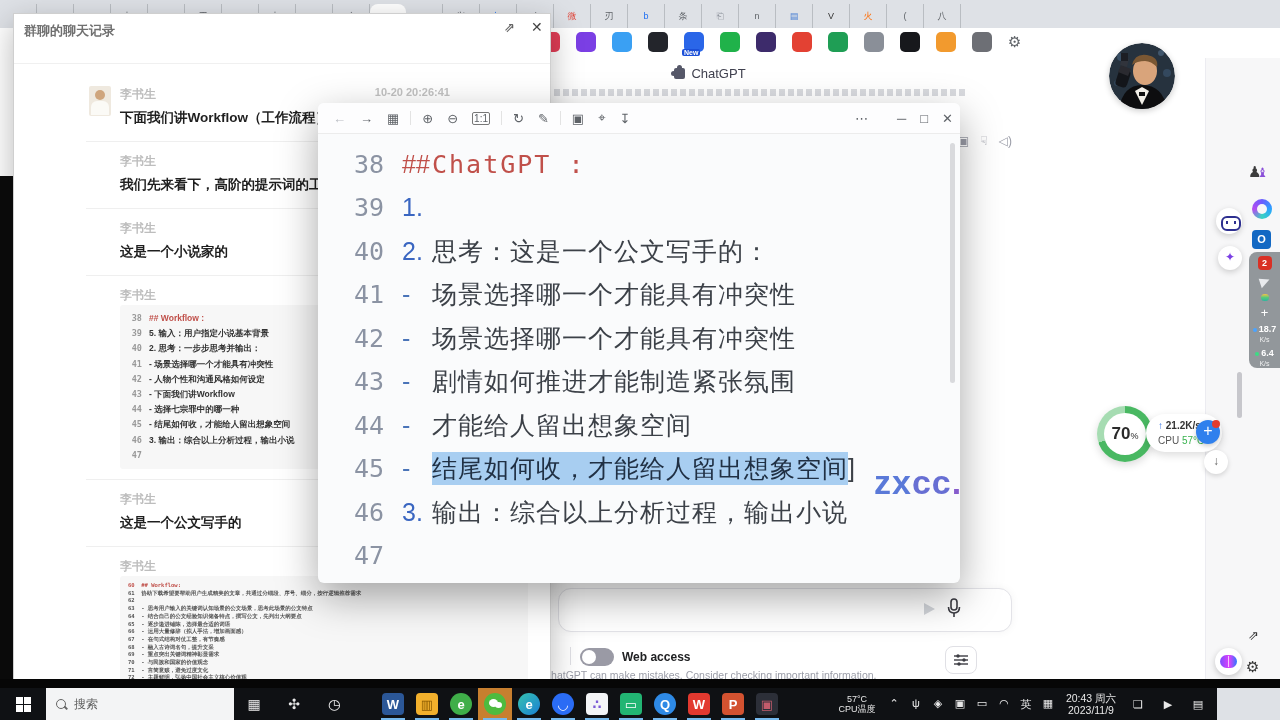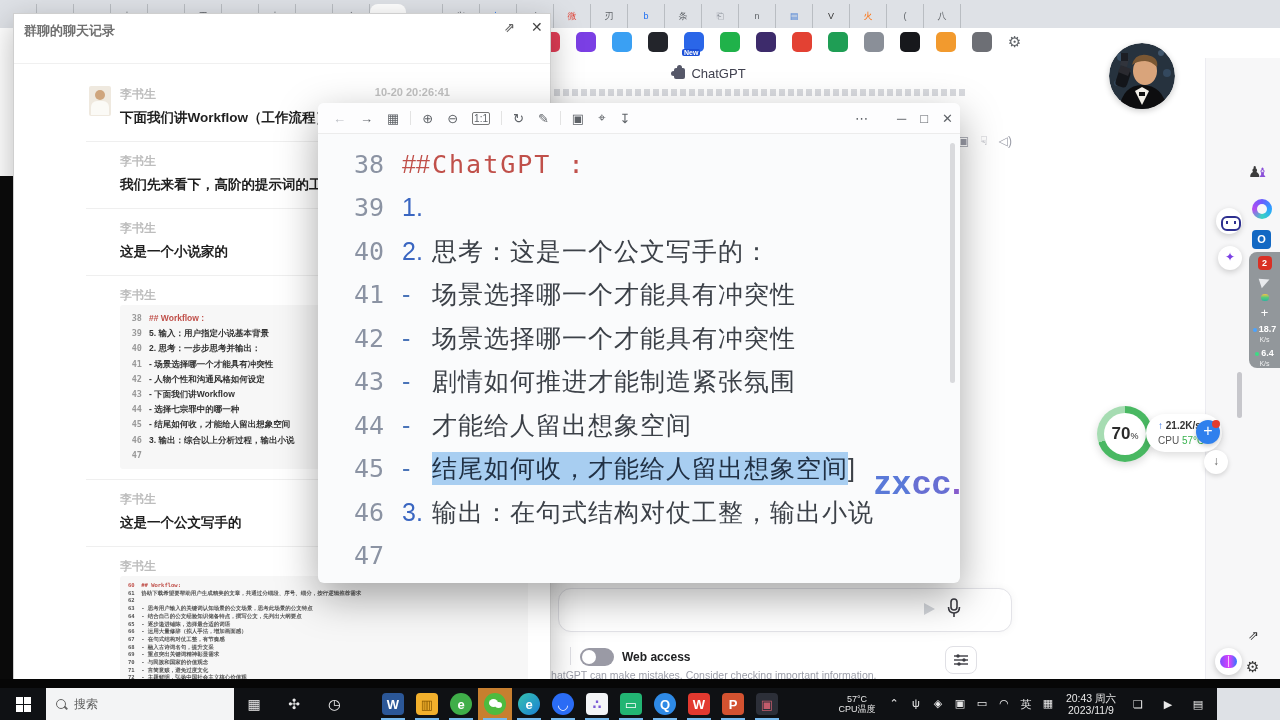--- a/index.html
+++ b/index.html
@@ -504,21 +504,21 @@
       </div>
       <div class="vline" style="top: 318.5px;">
         <span class="vnum">45</span>
         <span class="vmark dash">-</span>
         <span class="vtext sel">结尾如何收，才能给人留出想象空间</span>
         <span class="vtail">]</span>
       </div>
       <div class="vline" style="top: 362px;">
         <span class="vnum">46</span>
         <span class="vmark blue">3.</span>
-        <span class="vtext">输出：在句式结构对仗工整，输出小说</span>
+        <span class="vtext">输出：综合以上分析过程，输出小说</span>
       </div>
       <div class="vline" style="top: 405.5px;">
         <span class="vnum">47</span>
         <span class="vmark blue"></span>
         <span class="vtext"></span>
       </div>
     </div>
   <div id="vScroll"></div>
   <div class="abs" id="wm2"><span style="color: rgb(77, 111, 214);">z</span><span style="color: rgb(77, 111, 214);">x</span><span style="color: rgb(91, 100, 208);">c</span><span style="color: rgb(91, 100, 208);">c</span><span style="color: rgb(125, 79, 201);">.</span></div>
 

